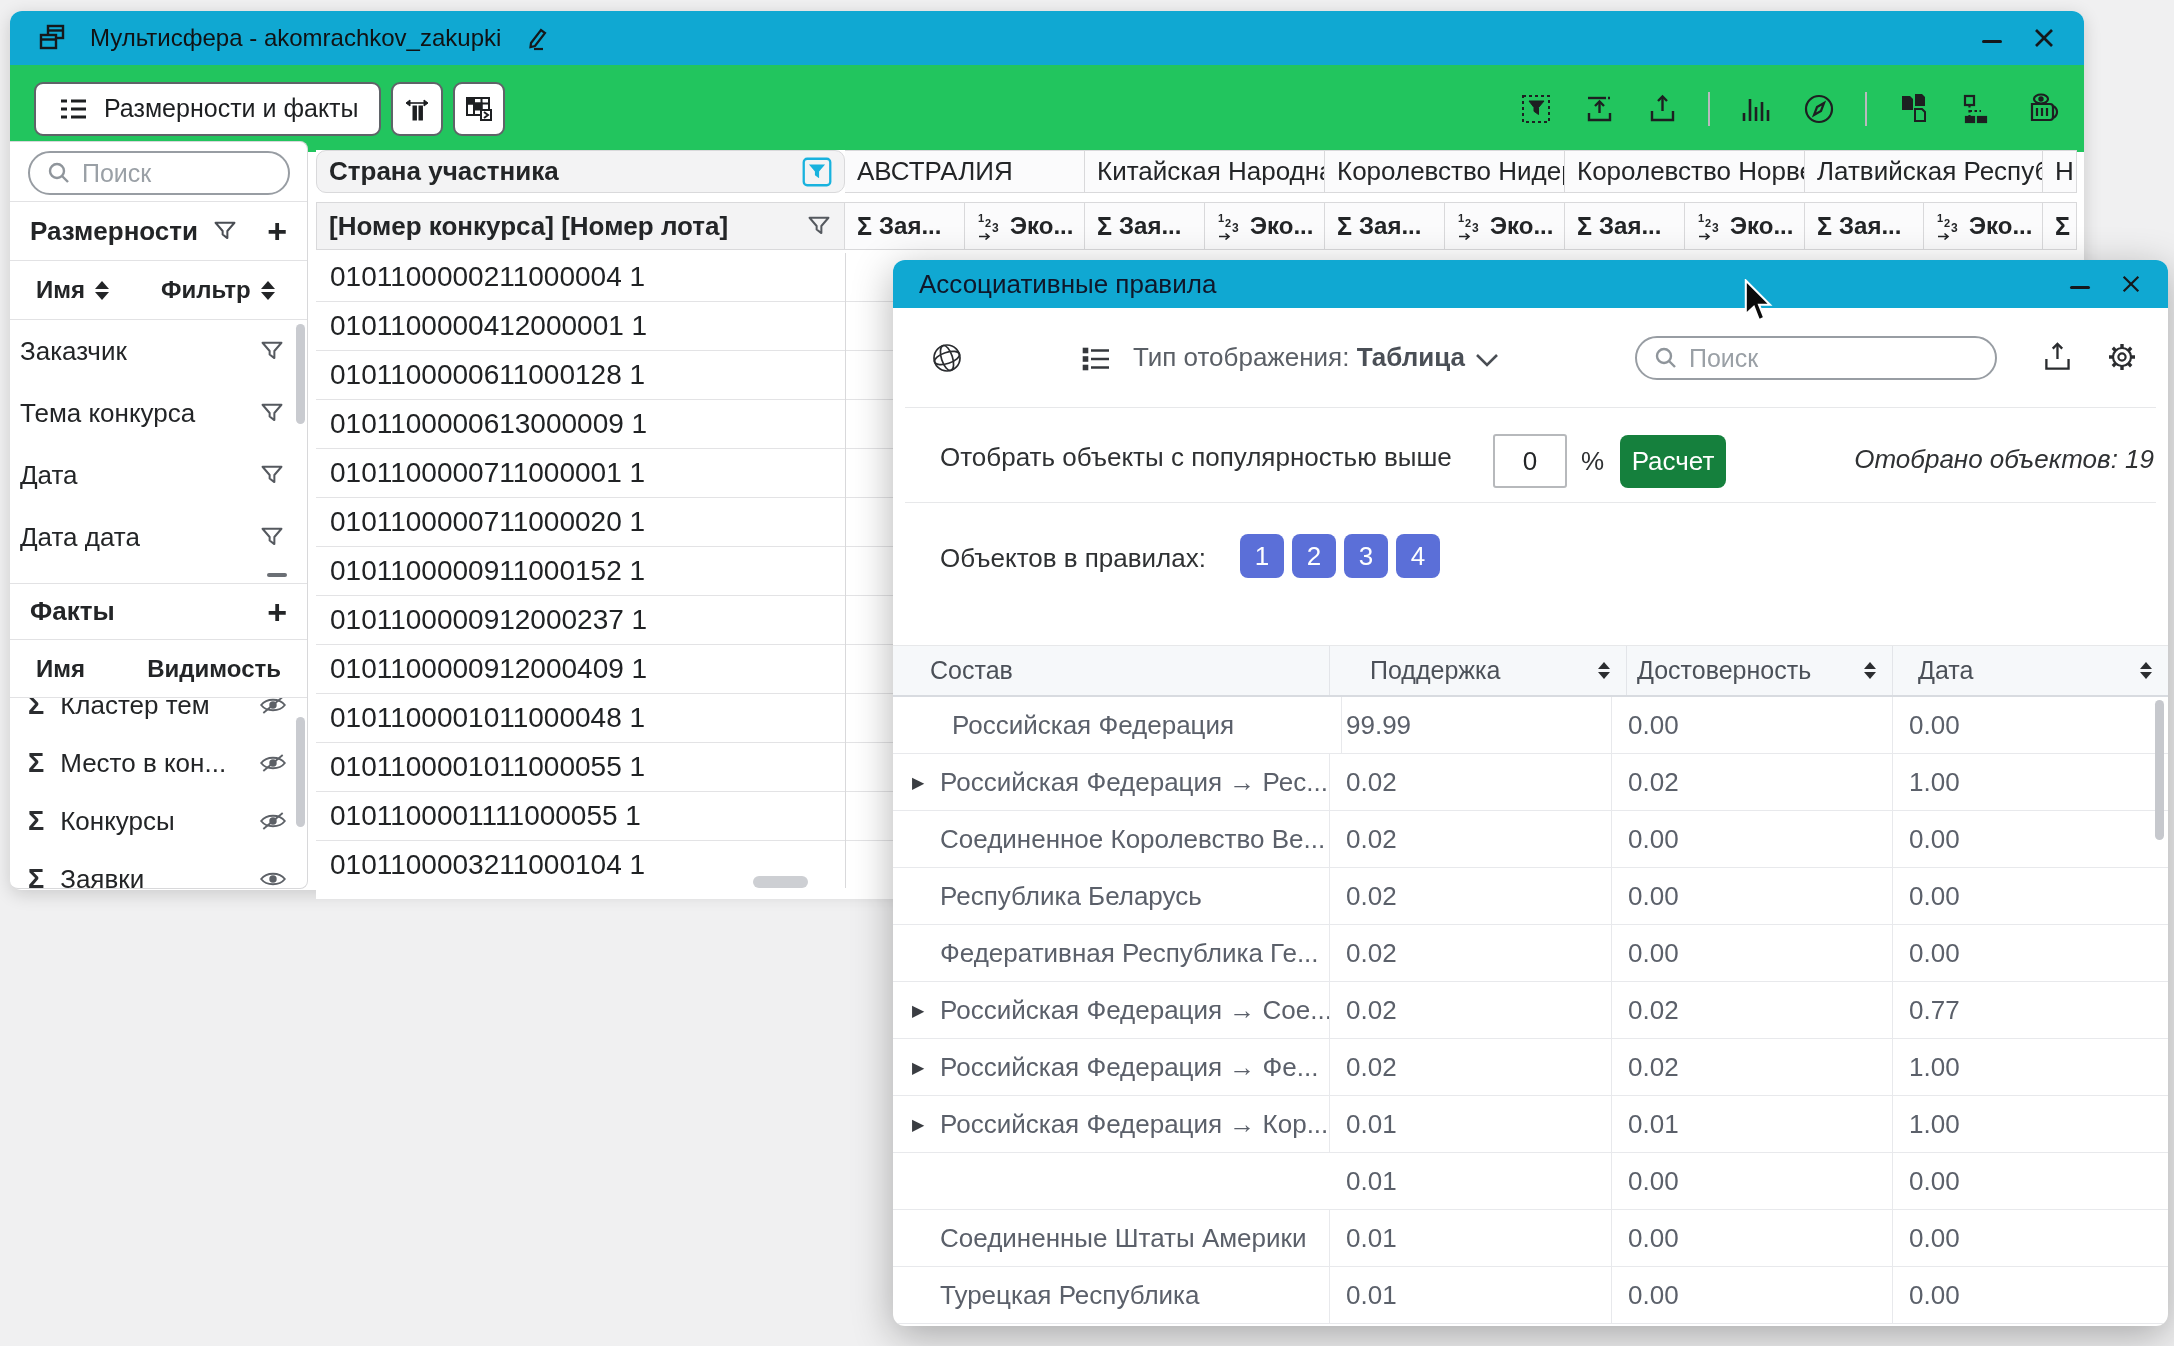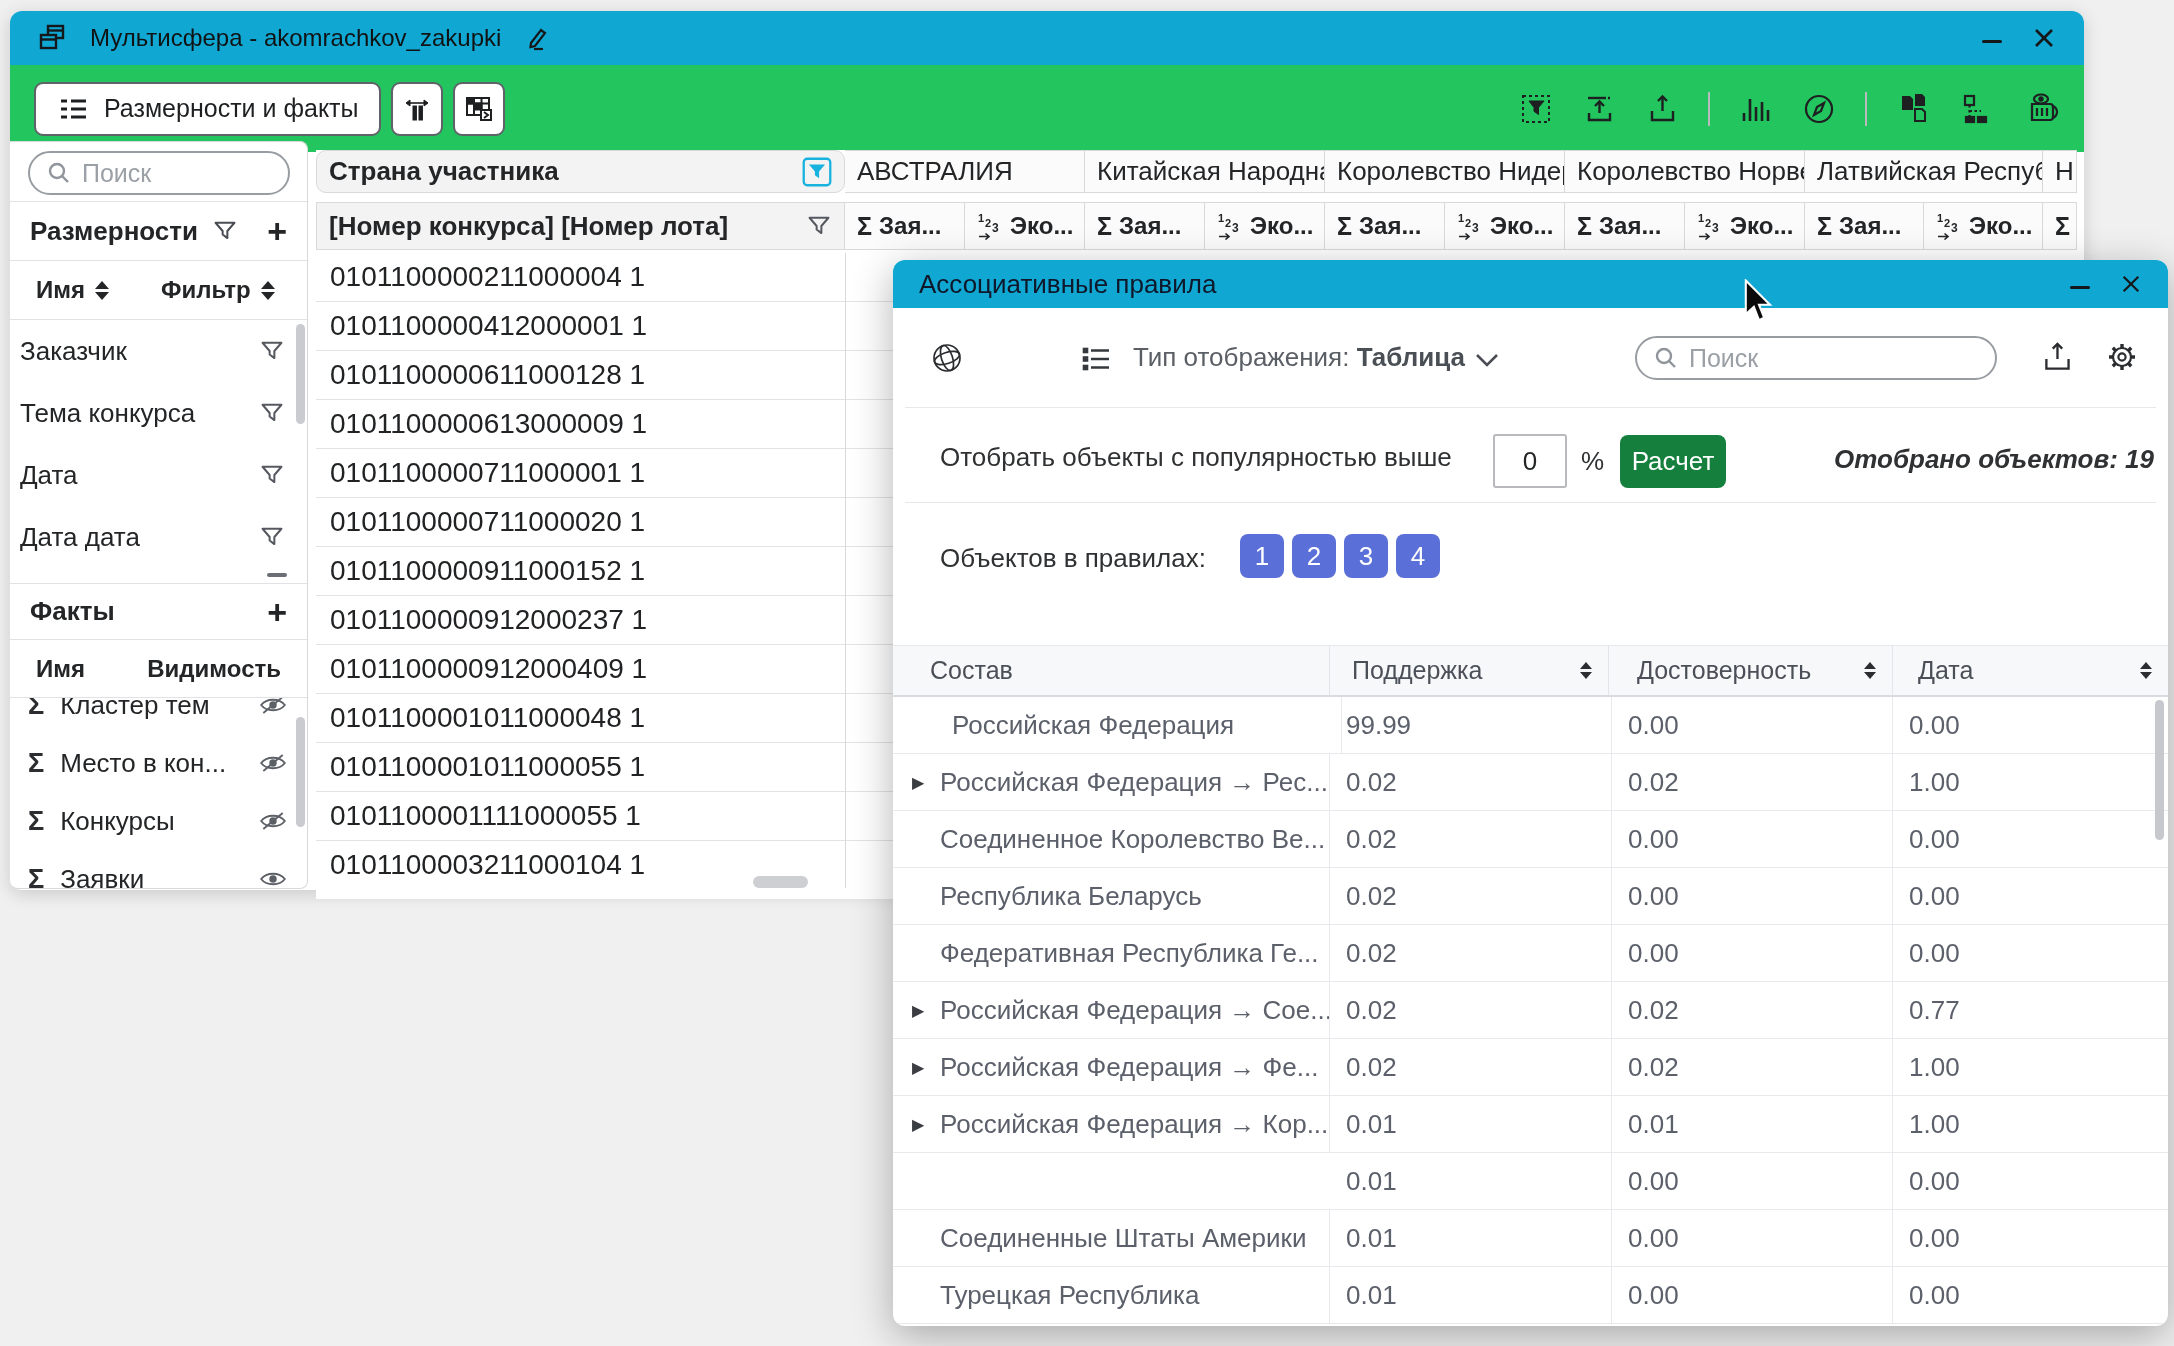--- a/index.html
+++ b/index.html
@@ -116,21 +116,21 @@
   .d-upload { left:1146px; top:30px; color:#2a2c2f; }
   .d-gear { left:1208px; top:28px; color:#2a2c2f; }
   .d-sep { left:12px; width:1251px; height:1px; background:#e7e8ea; }
   .d-filterrow { left:0; top:148px; width:100%; height:95px; }
   .d-label { font-size:26px; color:#2f3133; }
   .d-input { left:600px; top:26px; width:74px; height:54px; border:2px solid #b7b9bc; border-radius:3px;
     display:flex; align-items:center; justify-content:center; font-size:26px; color:#232527; background:#fff; }
   .d-pct { left:688px; top:38px; font-size:26px; color:#2f3133; }
   .d-calc { left:727px; top:27px; width:106px; height:53px; background:#15803d; border-radius:8px;
     display:flex; align-items:center; justify-content:center; color:#fff; font-size:26px; }
-  .d-info { right:14px; top:36px; font-size:26px; font-style:italic; font-weight:700; color:#2f3133; position:absolute; }
+  .d-info { right:14px; top:36px; font-size:26px; font-style:italic; font-weight:400; color:#2f3133; position:absolute; }
   .d-rulesrow { left:0; top:243px; width:100%; height:142px; }
   .rule-btns { left:347px; top:31px; display:flex; gap:8px; }
   .rule-btn { width:44px; height:44px; background:#5b6fd8; border-radius:8px; color:#fff;
     font-size:26px; display:flex; align-items:center; justify-content:center; }
   .a-table { left:0; top:385px; width:1275px; height:681px; }
   .a-head { left:0; top:0; width:100%; height:52px; background:#f6f8fa; border-bottom:2px solid #d8dbe0;
     border-top:1px solid #e7e8ea; }
   .a-hcell { position:absolute; top:0; height:100%; display:flex; align-items:center;
     font-size:25px; color:#4b5058; border-right:1px solid #e3e5e9; padding-left:25px; }
   .a-hcell:last-child { border-right:none; }
@@ -694,21 +694,21 @@
         <span class="rule-btn">3</span>
         <span class="rule-btn">4</span>
       </span>
   </div>
 
   <div class="abs a-table">
     <div class="abs a-head" id="assoc-head">
         <div class="a-hcell" style="left: 0px; width: 437px; padding-left: 37px;">
           <span>Состав</span>
         </div>
-        <div class="a-hcell" style="left: 434px; width: 282px; justify-content: flex-end;">
+        <div class="a-hcell" style="left: 452px; width: 282px; justify-content: flex-end;">
           <span>Поддержка</span>
           <span class="sort">
             <i class="up"></i>
             <i class="dn"></i>
           </span>
         </div>
         <div class="a-hcell" style="left: 719px; width: 281px;">
           <span>Достоверность</span>
           <span class="sort">
             <i class="up"></i>

